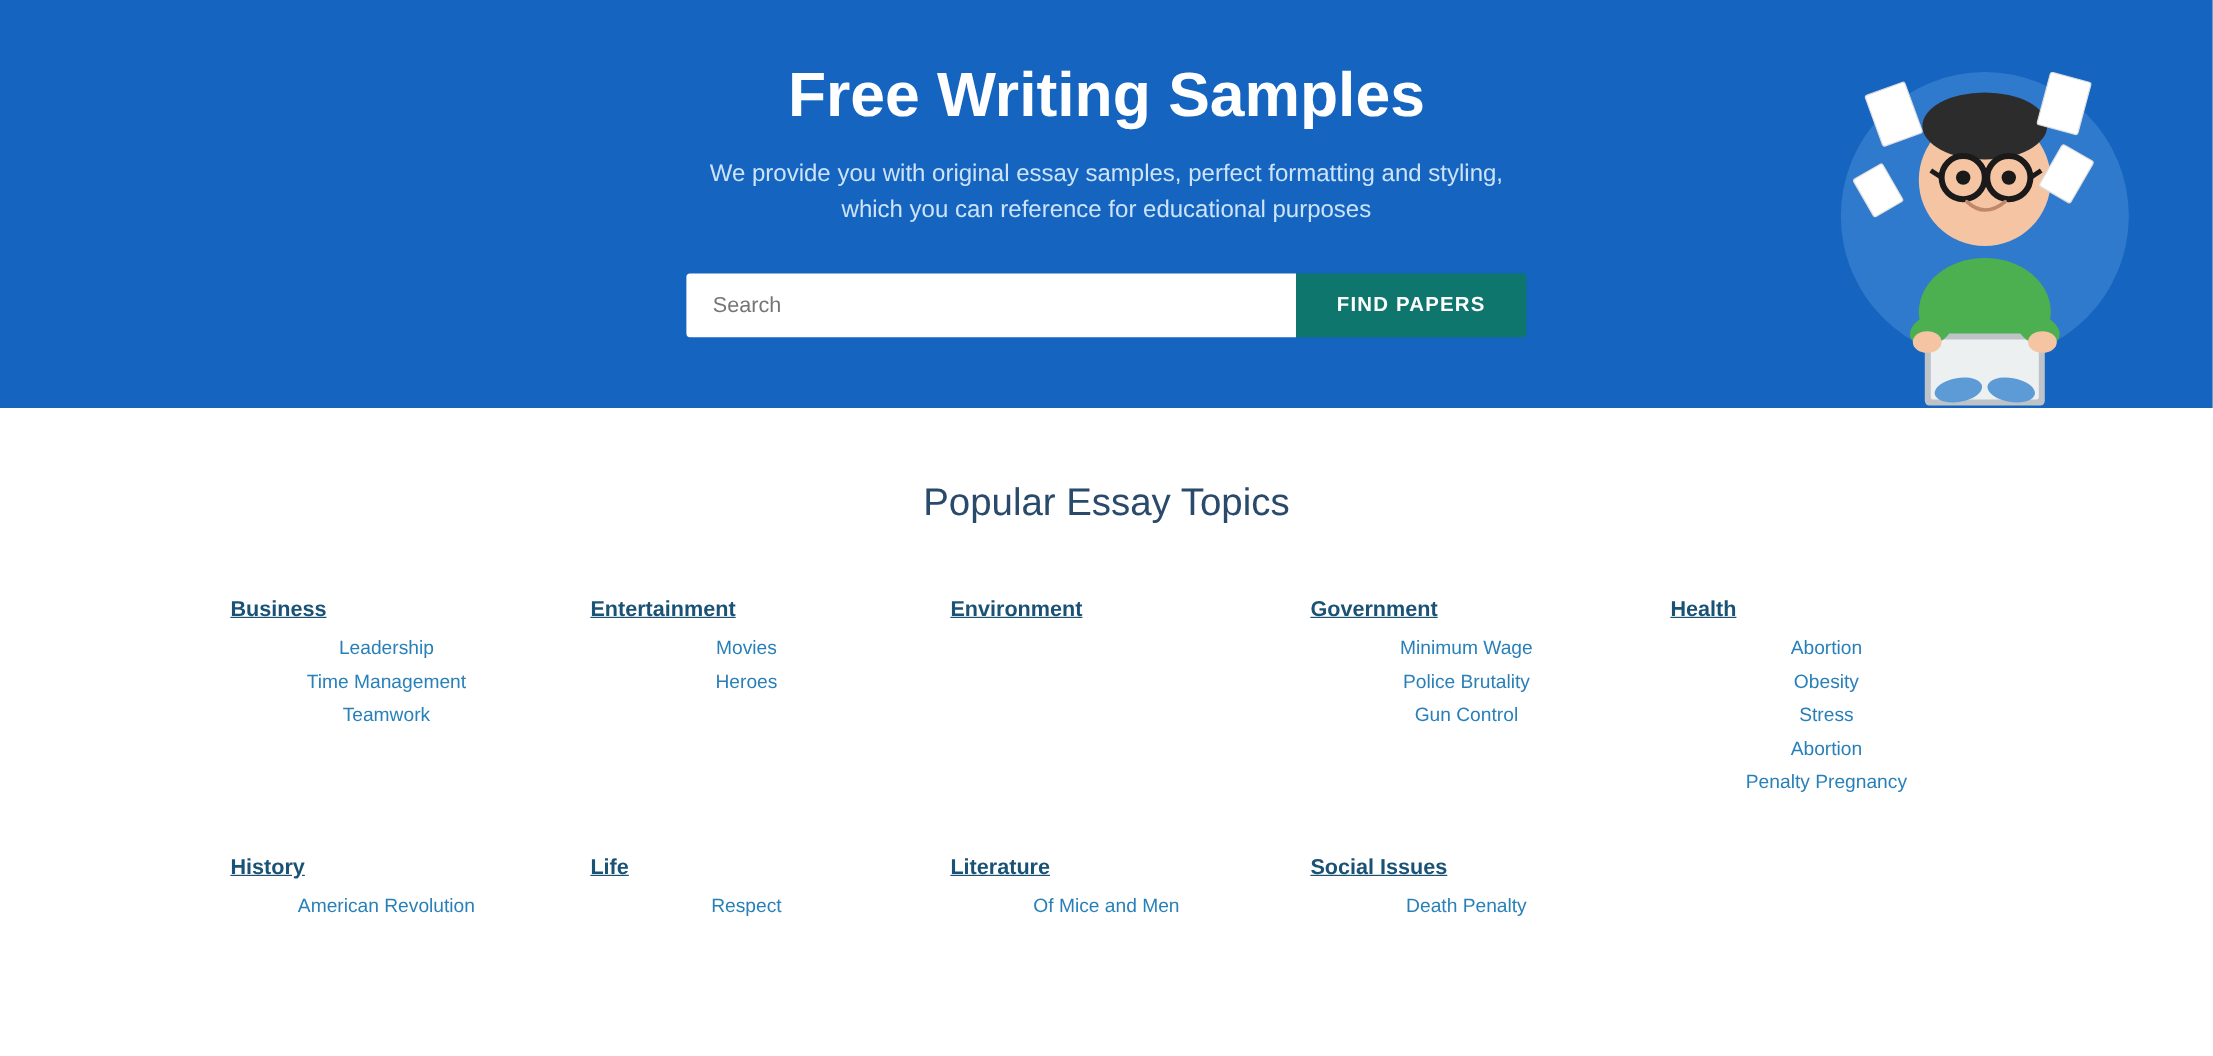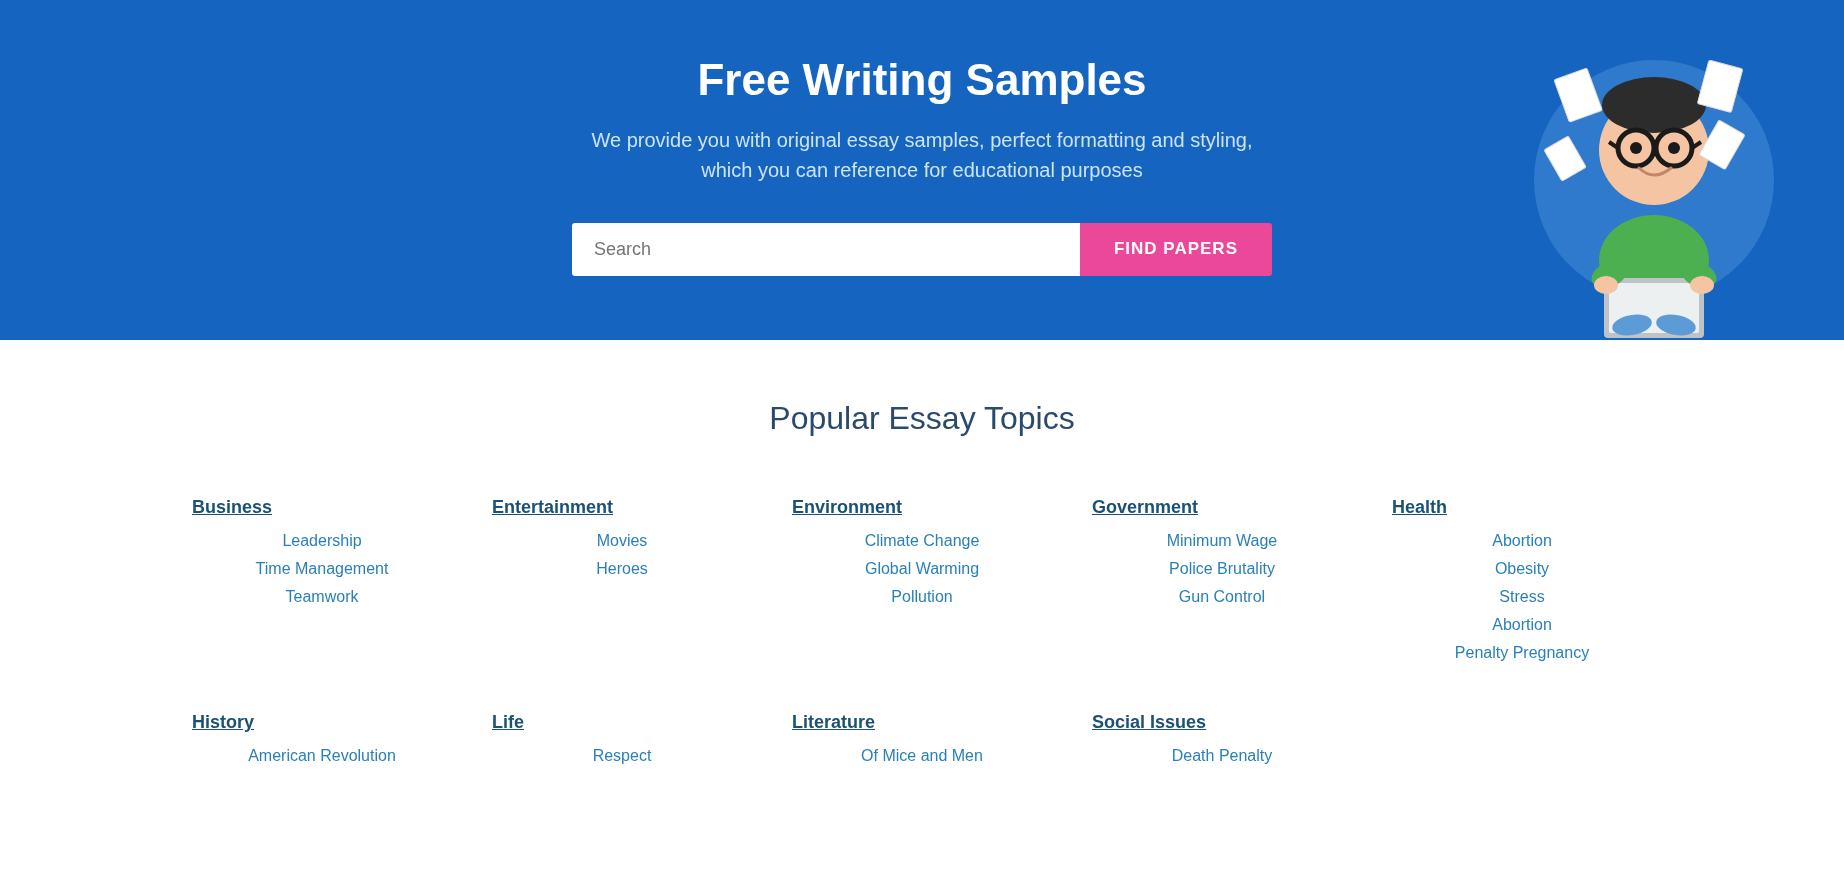--- a/index.html
+++ b/index.html
@@ -26,21 +26,21 @@
       overflow: hidden;
       padding: 40px 0 50px 0;
     }
     .hero-content {
       text-align: center;
       max-width: 780px;
       z-index: 2;
     }
     .hero-title {
       color: #fff;
-      font-size: 44px;
+      font-size: 52px;
       font-weight: 800;
       margin-bottom: 20px;
     }
     .hero-subtitle {
       color: #cce3f8;
       font-size: 20px;
       line-height: 1.5;
       margin-bottom: 38px;
     }
     .search-bar {
@@ -51,21 +51,21 @@
     .search-input {
       flex: 1;
       padding: 16px 22px;
       font-size: 18px;
       border: none;
       outline: none;
       border-radius: 3px 0 0 3px;
       color: #8b5cf6;
     }
     .find-papers-btn {
-      background: #ec4899;
+      background: #0f766e;
       color: #fff;
       border: none;
       padding: 16px 34px;
       font-size: 17px;
       font-weight: 800;
       letter-spacing: 1px;
       cursor: pointer;
       border-radius: 0 3px 3px 0;
       text-transform: uppercase;
       text-align: center;
@@ -204,25 +204,20 @@
       </div>
       <div class="topic-column">
         <a href="#" class="topic-category">Entertainment</a>
         <ul class="topic-list">
           <li><a href="#">Movies</a></li>
           <li><a href="#">Heroes</a></li>
         </ul>
       </div>
       <div class="topic-column">
         <a href="#" class="topic-category">Environment</a>
-        <ul class="topic-list">
-          <li><a href="#">Climate Change</a></li>
-          <li><a href="#">Global Warming</a></li>
-          <li><a href="#">Pollution</a></li>
-        </ul>
       </div>
       <div class="topic-column">
         <a href="#" class="topic-category">Government</a>
         <ul class="topic-list">
           <li><a href="#">Minimum Wage</a></li>
           <li><a href="#">Police Brutality</a></li>
           <li><a href="#">Gun Control</a></li>
         </ul>
       </div>
       <div class="topic-column">

